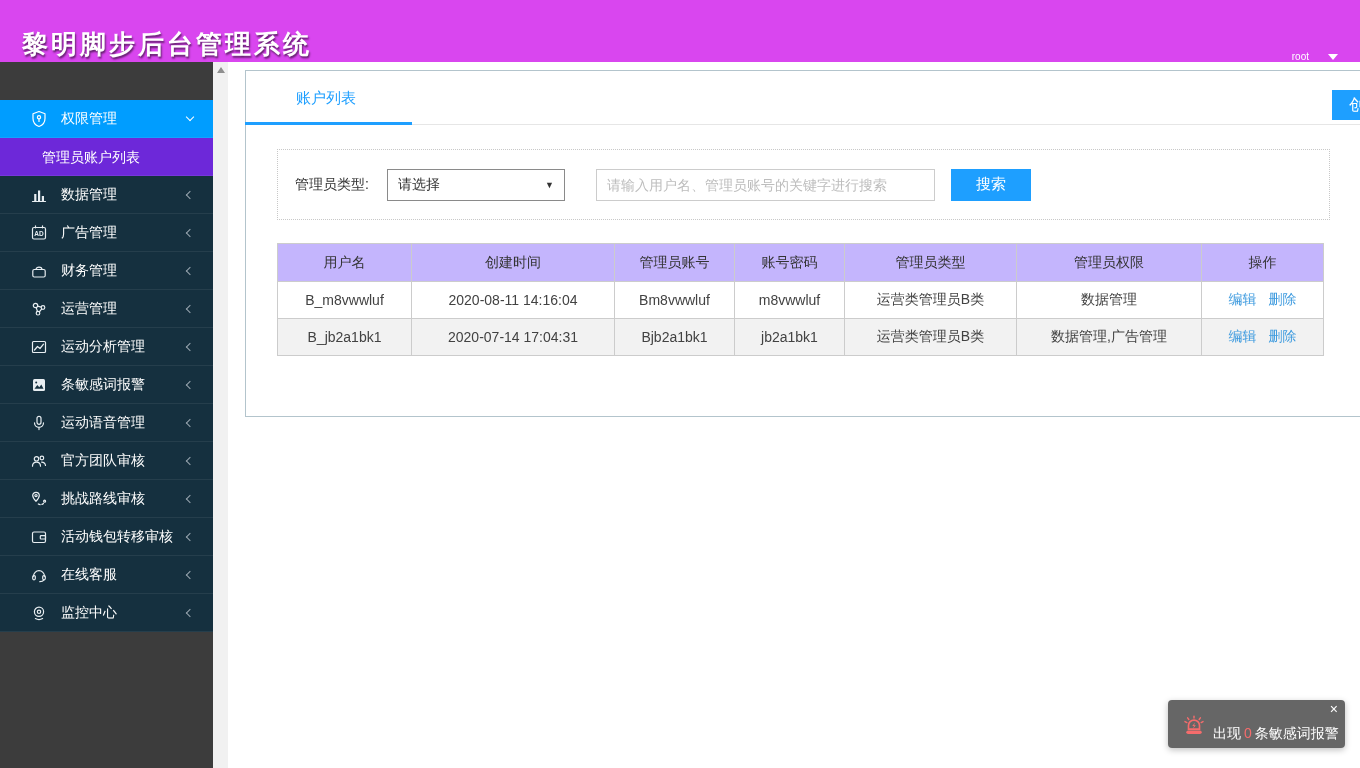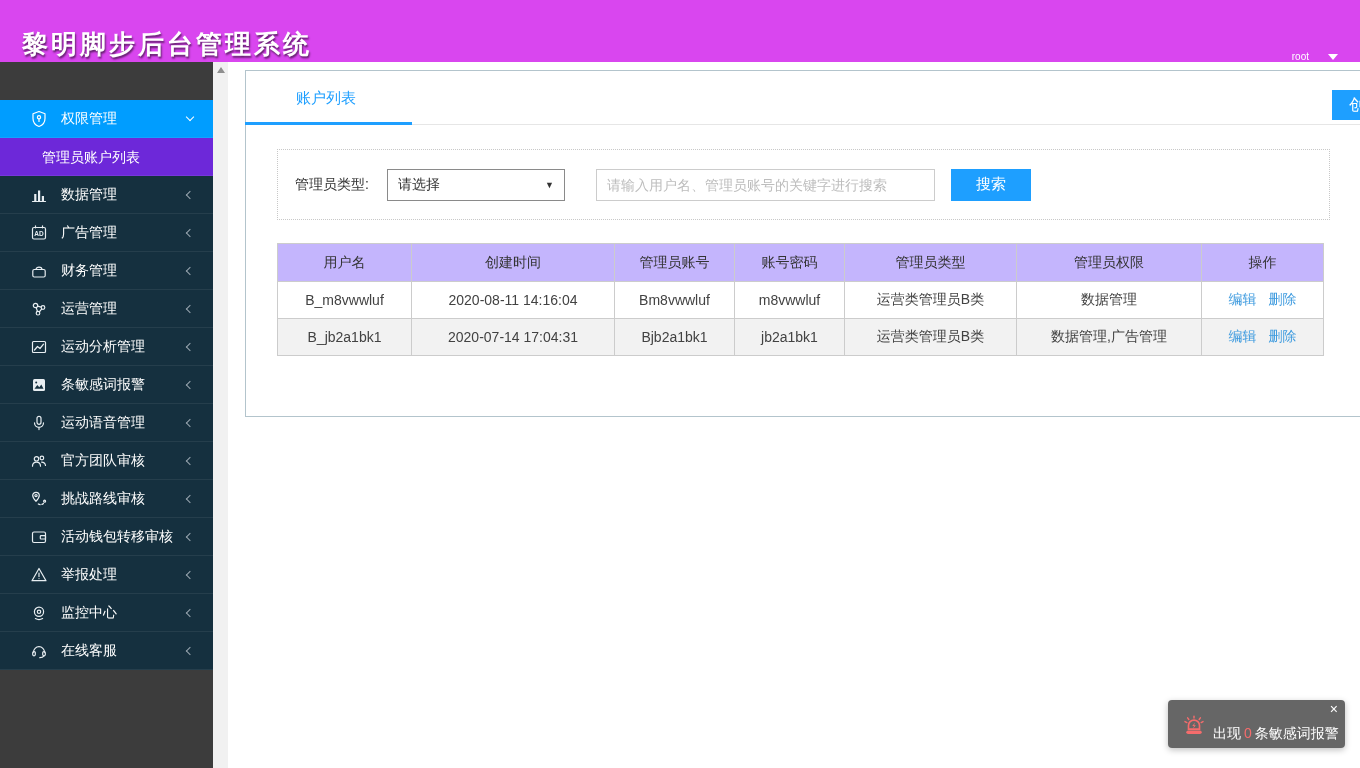--- a/index.html
+++ b/index.html
@@ -195,48 +195,39 @@
 
       <div class="menu-item">
         <svg class="mi-icon" viewBox="0 0 18 18" fill="none" stroke="#e8eef2" stroke-width="1.2" stroke-linejoin="round">
           <rect x="2.5" y="4" width="13" height="10.5" rx="1.5"></rect>
             <rect x="10.3" y="7.6" width="5.2" height="3.4" rx="0.8"></rect>
         </svg>
         <span>活动钱包转移审核</span>
         <i class="chev left"></i>
       </div>
 
-      <div class="menu-item">
-        <svg class="mi-icon" viewBox="0 0 18 18" fill="none" stroke="#e8eef2" stroke-width="1.2" stroke-linejoin="round">
-          <path d="M9 2.5 L16 14.7 H2 Z"></path>
-            <path d="M9 7 v3.6" stroke-linecap="round"></path>
-            <circle cx="9" cy="12.6" r="0.55" fill="#e8eef2" stroke="none"></circle>
-        </svg>
-        <span>举报处理</span>
-        <i class="chev left"></i>
-      </div>
-
-      <div class="menu-item">
-        <svg class="mi-icon" viewBox="0 0 18 18" fill="none" stroke="#e8eef2" stroke-width="1.2" stroke-linecap="round">
-          <circle cx="9" cy="7.8" r="4.6"></circle>
-            <circle cx="9" cy="7.8" r="1.7"></circle>
-            <path d="M5.4 14.6 c2.2 1.3 5 1.3 7.2 0"></path>
-        </svg>
-        <span>监控中心</span>
-        <i class="chev left"></i>
-      </div>
 
       <div class="menu-item">
         <svg class="mi-icon" viewBox="0 0 18 18" fill="none" stroke="#e8eef2" stroke-width="1.2" stroke-linecap="round">
           <path d="M3.5 10.2 a5.5 5.5 0 0 1 11 0"></path>
           <rect x="2.7" y="9.6" width="2.6" height="4.2" rx="1.2"></rect>
             <rect x="12.7" y="9.6" width="2.6" height="4.2" rx="1.2"></rect>
           <path d="M14 13.8 c-1 1.5-2.6 1.9-4.2 1.9"></path>
         </svg>
         <span>在线客服</span>
+        <i class="chev left"></i>
+      </div>
+
+      <div class="menu-item">
+        <svg class="mi-icon" viewBox="0 0 18 18" fill="none" stroke="#e8eef2" stroke-width="1.2" stroke-linecap="round">
+          <circle cx="9" cy="7.8" r="4.6"></circle>
+            <circle cx="9" cy="7.8" r="1.7"></circle>
+            <path d="M5.4 14.6 c2.2 1.3 5 1.3 7.2 0"></path>
+        </svg>
+        <span>监控中心</span>
         <i class="chev left"></i>
       </div>
 
     </div>
   </div>
 
   <div class="scroll-strip">
     <div class="scroll-arrow-up"></div>
   </div>
 

